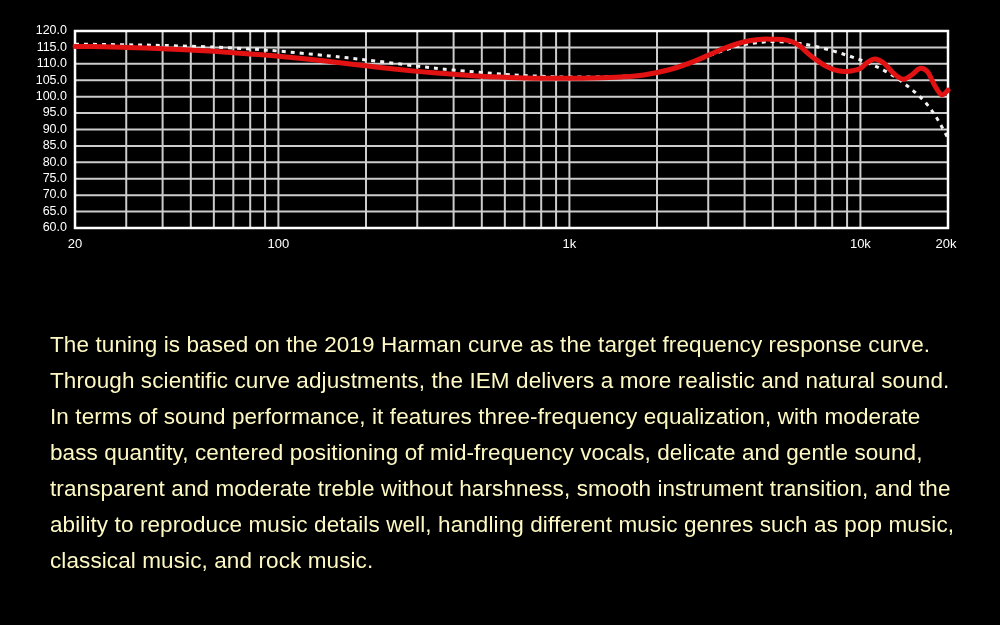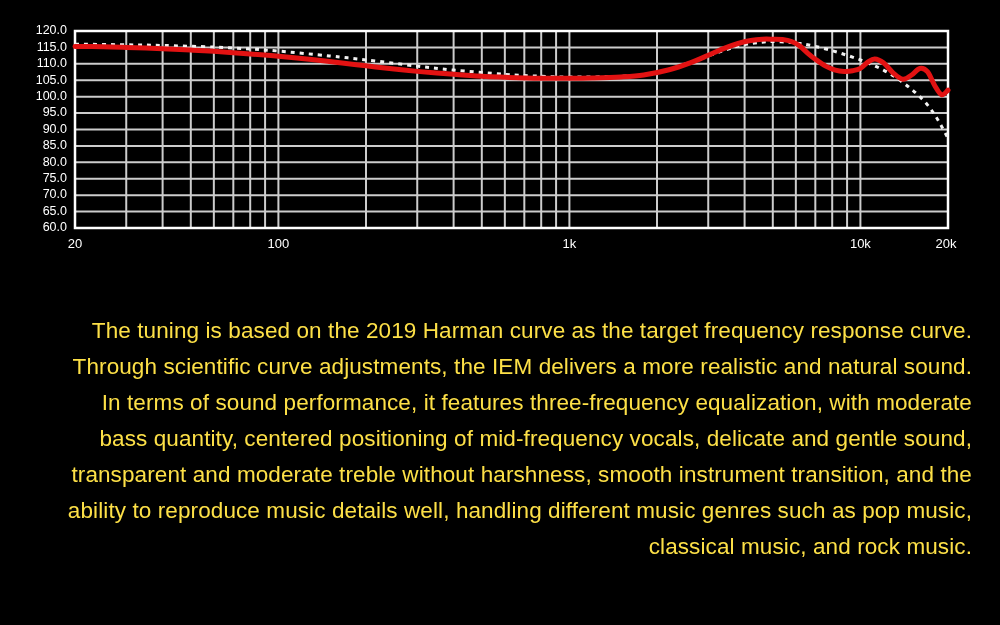--- a/index.html
+++ b/index.html
@@ -12,21 +12,20 @@
     height: 625px;
     overflow: hidden;
     font-family: "Liberation Sans", sans-serif;
     color: #ffffff;
   }
   #page {
     position: relative;
     width: 1000px;
     height: 625px;
     background: #000000;
-    text-align: right;
   }
 
   
   #chart-block {
     position: absolute;
     left: 0;
     top: 0;
     width: 1000px;
     height: 270px;
   }
@@ -45,26 +44,26 @@
   }
   .xtick-label {
     font-size: 13px;
     text-anchor: middle;
   }
 
   
   #description {
     position: absolute;
     left: 50px;
-    top: 313px;
+    top: 327px;
     width: 922px;
     font-family: "Liberation Sans", sans-serif;
     font-size: 22.5px;
     line-height: 36px;
-    color: #fde047;
+    color: #fef9c3;
     font-weight: 400;
     letter-spacing: 0.1px;
   }
 </style>
 </head>
 <body>
 
 <div id="page">
 
   <div id="chart-block">

